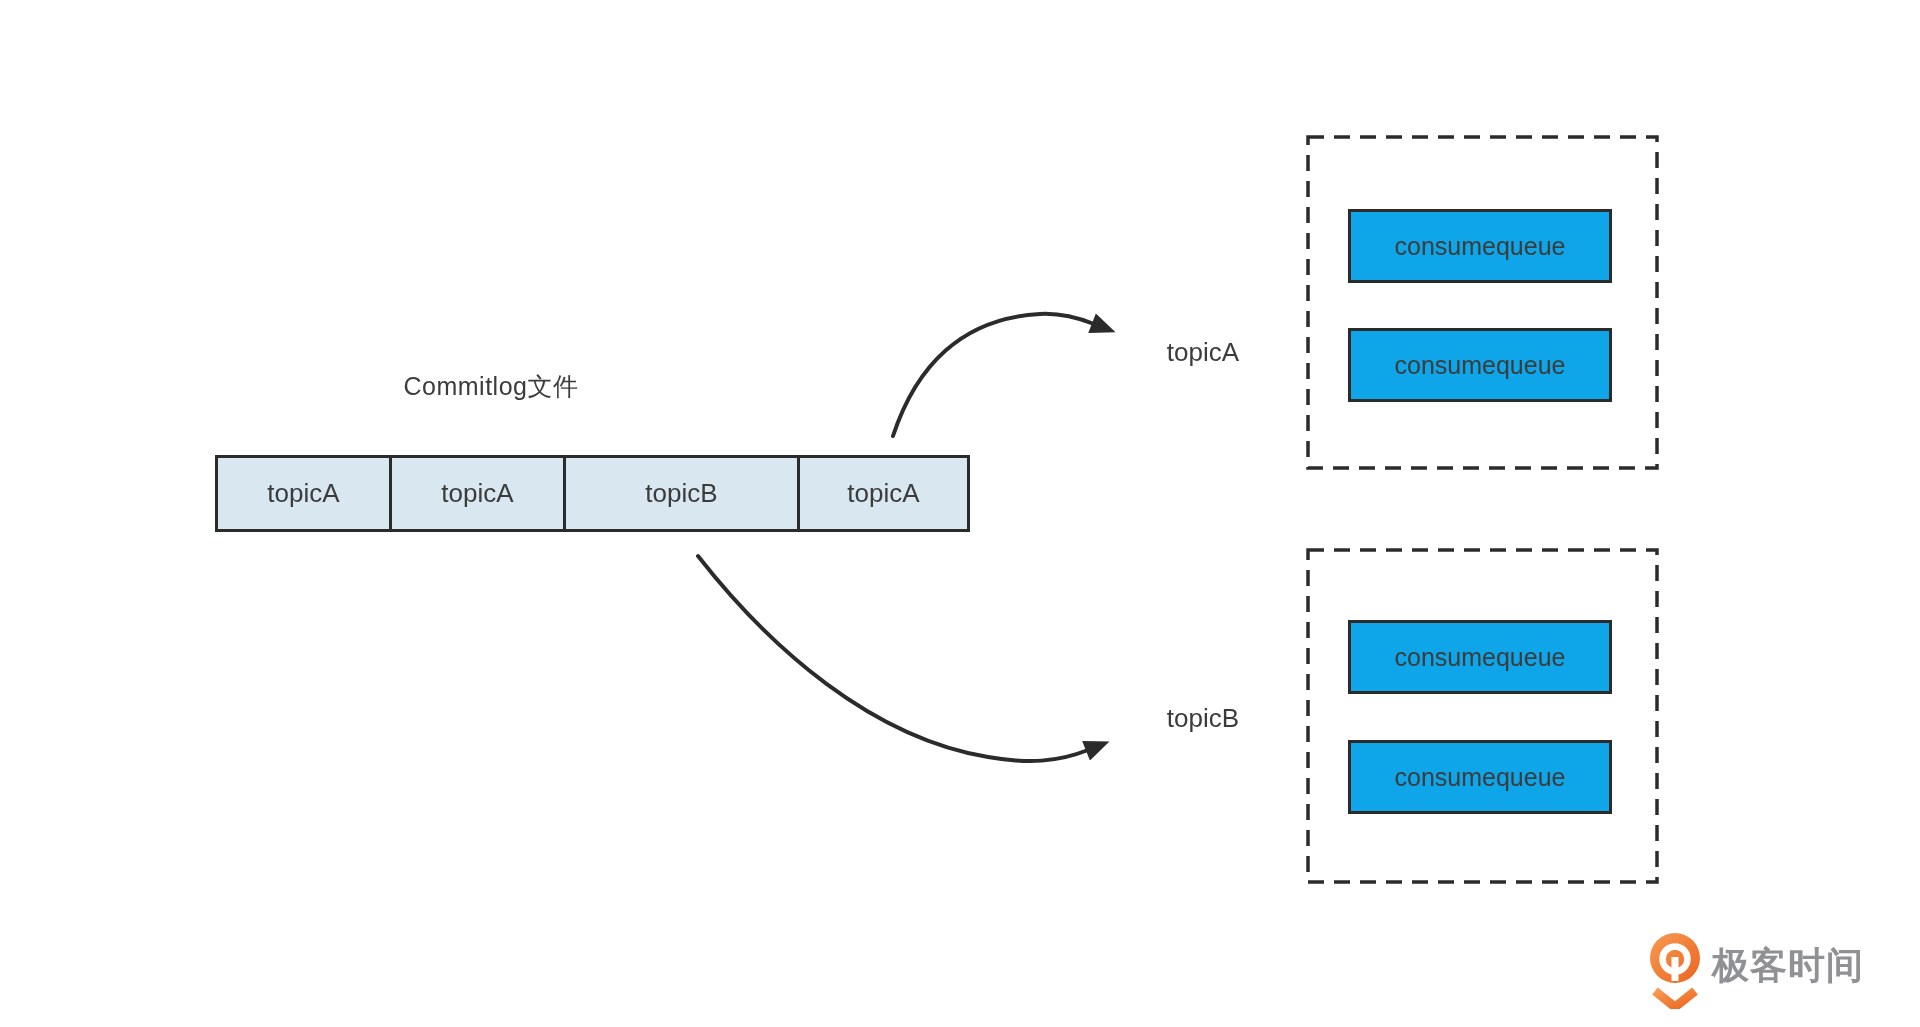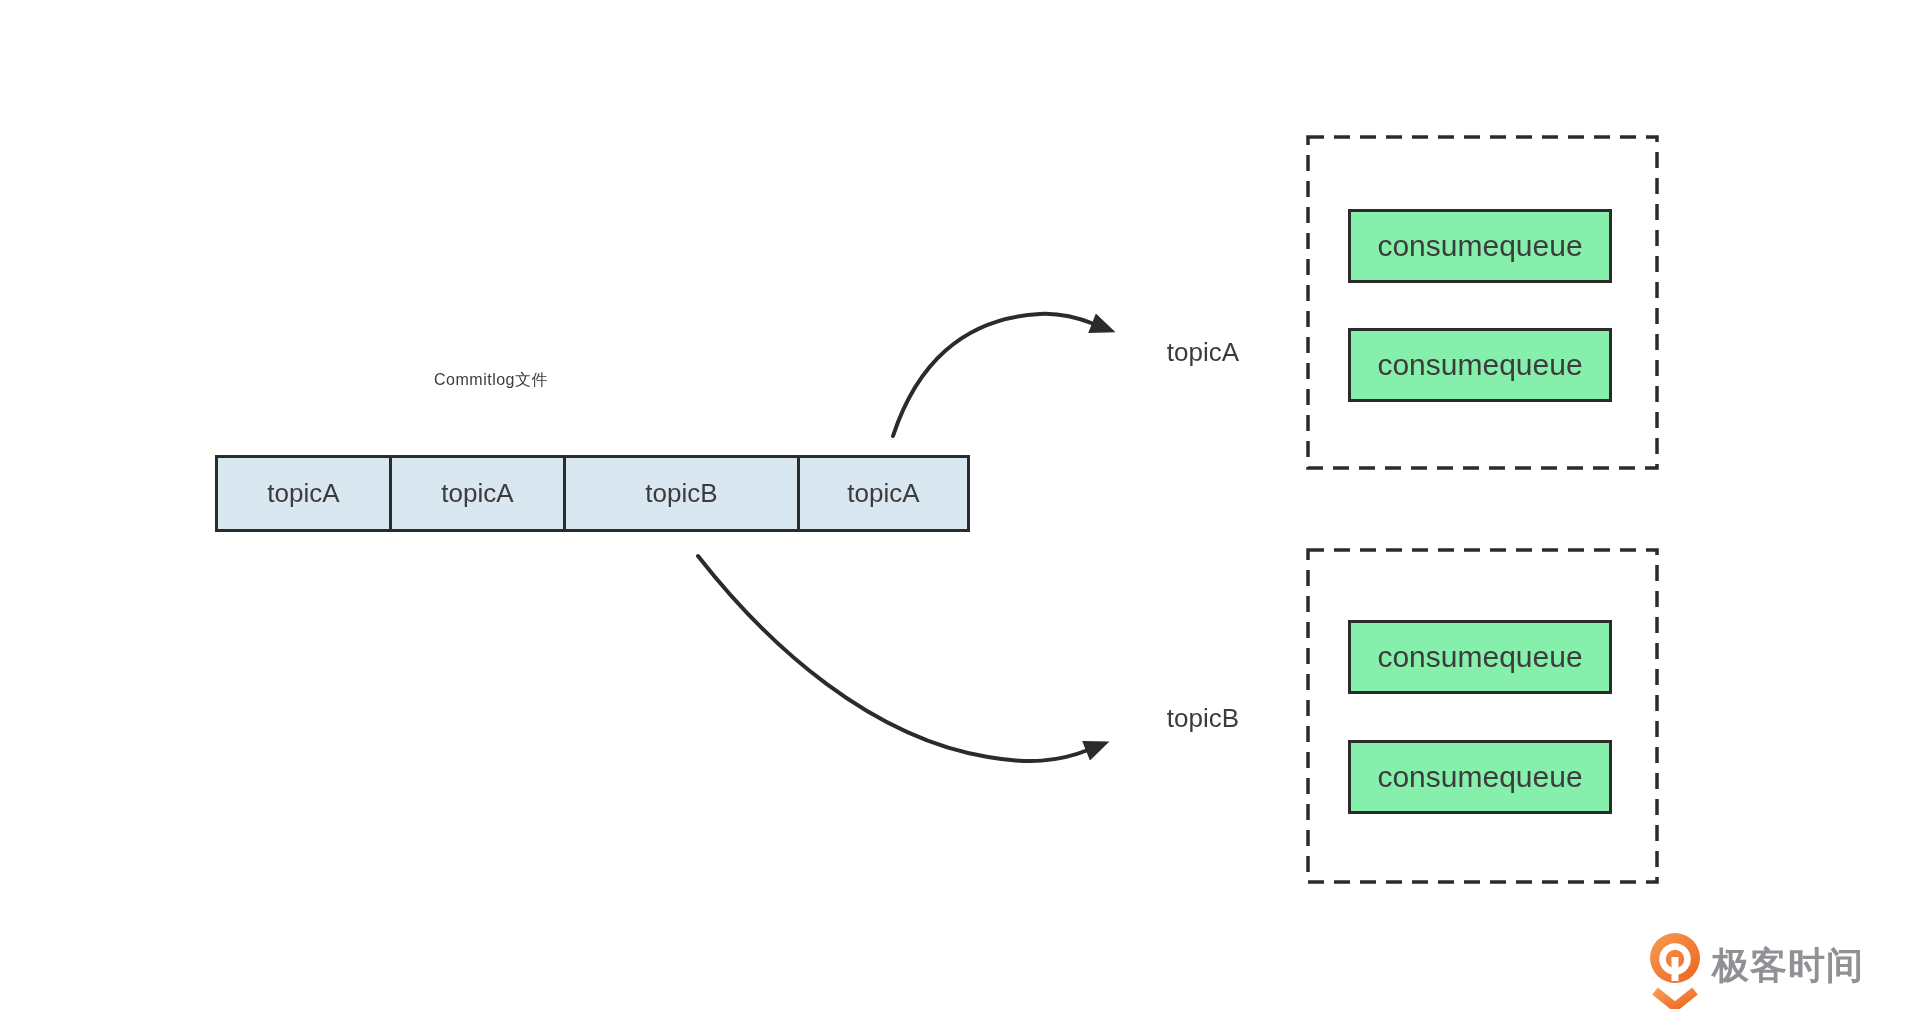--- a/index.html
+++ b/index.html
@@ -19,21 +19,21 @@
     left: 0; top: 0;
     width: 1920px; height: 1027px;
     pointer-events: none;
   }
 
   .title {
     position: absolute;
     left: 316px; top: 370px;
     width: 350px;
     text-align: center;
-    font-size: 16px;
+    font-size: 25px;
     color: #3c3c3c;
     letter-spacing: 0.5px;
   }
 
   .seg {
     position: absolute;
     top: 455px;
     height: 77px;
     background: #d8e7f0;
     border: 3px solid #2b2b2b;
@@ -56,26 +56,26 @@
     color: #3c3c3c;
   }
   .group-label-a { left: 1130px; top: 337px; }
   .group-label-b { left: 1130px; top: 703px; }
 
   .queue {
     position: absolute;
     left: 1348px;
     width: 264px;
     height: 74px;
-    background: #86efac;
+    background: #0ea5e9;
     border: 3px solid #2b2b2b;
     display: flex;
     align-items: center;
     justify-content: center;
-    font-size: 30px;
+    font-size: 25px;
     color: #3c3c3c;
   }
   .queue-a1 { top: 209px; }
   .queue-a2 { top: 328px; }
   .queue-b1 { top: 620px; }
   .queue-b2 { top: 740px; }
 
   .logo {
     position: absolute;
     left: 1648px; top: 931px;

